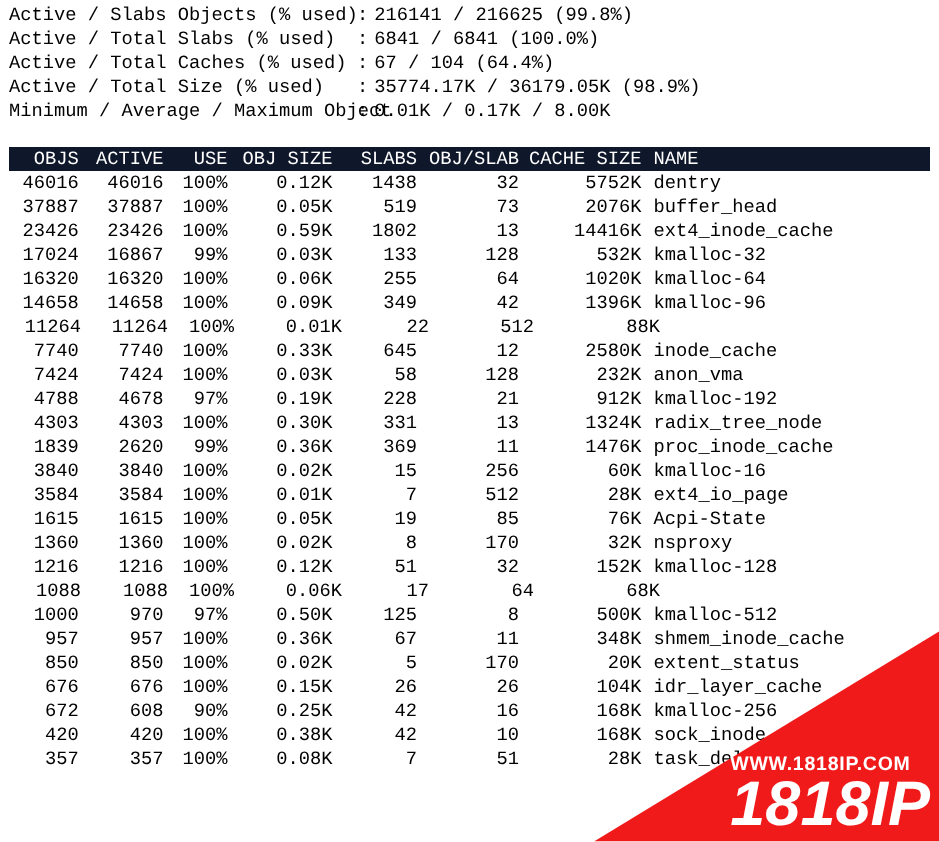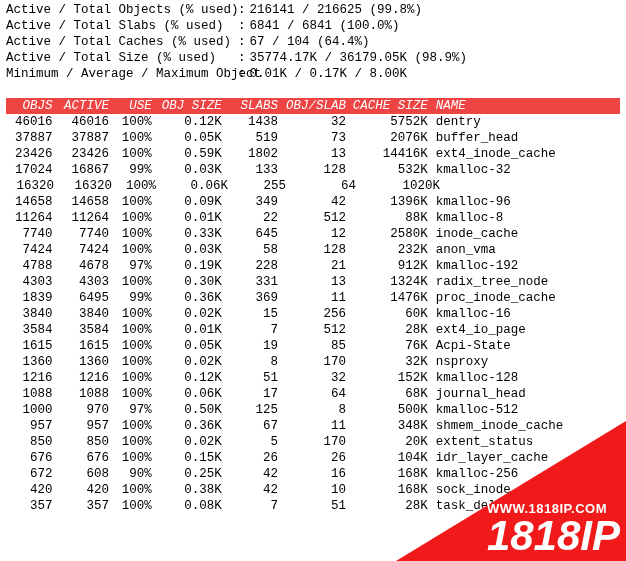--- a/index.html
+++ b/index.html
@@ -17,24 +17,23 @@
   }
   .screen {
     padding: 2px 6px;
     white-space: nowrap;
   }
   .sum-line { white-space: pre; }
   .sum-label { display: inline-block; width: 232px; }
   .sum-sep   { display: inline-block; }
   .sum-val   { display: inline-block; padding-left: 4px; }
   .header-row {
-    background: #ef4444;
+    background: #0f172a;
     color: #fff;
     display: flex;
-    font-style: italic;
   }
   .row {
     display: flex;
   }
   .cell {
     text-align: right;
     padding-right: 4px;
   }
   .c-objs   { width: 48px; }
   .c-active { width: 54px; }
@@ -65,21 +64,21 @@
     pointer-events: none;
   }
   .wm-url { font-size: 13px; font-weight: bold; letter-spacing: 0.5px; }
   .wm-big { font-size: 42px; font-weight: 900; font-style: italic; line-height: 42px; margin-top: -2px; }
 </style>
 </head>
 <body>
 
 <div class="screen">
   <div id="summary-block">
-      <div class="sum-line"><span class="sum-label">Active / Total Objects (% used)</span><span class="sum-sep">:</span><span class="sum-val">216141 / 216625 (99.8%)</span></div>
+      <div class="sum-line"><span class="sum-label">Active / Slabs Objects (% used)</span><span class="sum-sep">:</span><span class="sum-val">216141 / 216625 (99.8%)</span></div>
       <div class="sum-line"><span class="sum-label">Active / Total Slabs (% used)</span><span class="sum-sep">:</span><span class="sum-val">6841 / 6841 (100.0%)</span></div>
       <div class="sum-line"><span class="sum-label">Active / Total Caches (% used)</span><span class="sum-sep">:</span><span class="sum-val">67 / 104 (64.4%)</span></div>
       <div class="sum-line"><span class="sum-label">Active / Total Size (% used)</span><span class="sum-sep">:</span><span class="sum-val">35774.17K / 36179.05K (98.9%)</span></div>
       <div class="sum-line"><span class="sum-label">Minimum / Average / Maximum Object</span><span class="sum-sep">:</span><span class="sum-val">0.01K / 0.17K / 8.00K</span></div>
     </div>
   <div class="spacer"></div>
 
   <div class="header-row">
     <div class="cell c-objs">OBJS</div>
     <div class="cell c-active">ACTIVE</div>
@@ -133,40 +132,40 @@
         <div class="cell c-name">kmalloc-32</div>
       </div>
       <div class="row">
         <div class="cell c-objs">16320</div>
         <div class="cell c-active">16320</div>
         <div class="cell c-use">100%</div>
         <div class="cell c-objsize">0.06K</div>
         <div class="cell c-slabs">255</div>
         <div class="cell c-objslab">64</div>
         <div class="cell c-csize">1020K</div>
+        <div class="cell c-name">kmalloc-64</div>
       </div>
       <div class="row">
         <div class="cell c-objs">14658</div>
         <div class="cell c-active">14658</div>
         <div class="cell c-use">100%</div>
         <div class="cell c-objsize">0.09K</div>
         <div class="cell c-slabs">349</div>
         <div class="cell c-objslab">42</div>
         <div class="cell c-csize">1396K</div>
         <div class="cell c-name">kmalloc-96</div>
       </div>
       <div class="row">
         <div class="cell c-objs">11264</div>
         <div class="cell c-active">11264</div>
         <div class="cell c-use">100%</div>
         <div class="cell c-objsize">0.01K</div>
         <div class="cell c-slabs">22</div>
         <div class="cell c-objslab">512</div>
         <div class="cell c-csize">88K</div>
-        <div class="cell c-name">kmalloc-8</div>
       </div>
       <div class="row">
         <div class="cell c-objs">7740</div>
         <div class="cell c-active">7740</div>
         <div class="cell c-use">100%</div>
         <div class="cell c-objsize">0.33K</div>
         <div class="cell c-slabs">645</div>
         <div class="cell c-objslab">12</div>
         <div class="cell c-csize">2580K</div>
         <div class="cell c-name">inode_cache</div>
@@ -196,21 +195,21 @@
         <div class="cell c-active">4303</div>
         <div class="cell c-use">100%</div>
         <div class="cell c-objsize">0.30K</div>
         <div class="cell c-slabs">331</div>
         <div class="cell c-objslab">13</div>
         <div class="cell c-csize">1324K</div>
         <div class="cell c-name">radix_tree_node</div>
       </div>
       <div class="row">
         <div class="cell c-objs">1839</div>
-        <div class="cell c-active">6495</div>
+        <div class="cell c-active">2620</div>
         <div class="cell c-use">99%</div>
         <div class="cell c-objsize">0.36K</div>
         <div class="cell c-slabs">369</div>
         <div class="cell c-objslab">11</div>
         <div class="cell c-csize">1476K</div>
         <div class="cell c-name">proc_inode_cache</div>
       </div>
       <div class="row">
         <div class="cell c-objs">3840</div>
         <div class="cell c-active">3840</div>
@@ -262,21 +261,20 @@
         <div class="cell c-name">kmalloc-128</div>
       </div>
       <div class="row">
         <div class="cell c-objs">1088</div>
         <div class="cell c-active">1088</div>
         <div class="cell c-use">100%</div>
         <div class="cell c-objsize">0.06K</div>
         <div class="cell c-slabs">17</div>
         <div class="cell c-objslab">64</div>
         <div class="cell c-csize">68K</div>
-        <div class="cell c-name">journal_head</div>
       </div>
       <div class="row">
         <div class="cell c-objs">1000</div>
         <div class="cell c-active">970</div>
         <div class="cell c-use">97%</div>
         <div class="cell c-objsize">0.50K</div>
         <div class="cell c-slabs">125</div>
         <div class="cell c-objslab">8</div>
         <div class="cell c-csize">500K</div>
         <div class="cell c-name">kmalloc-512</div>

